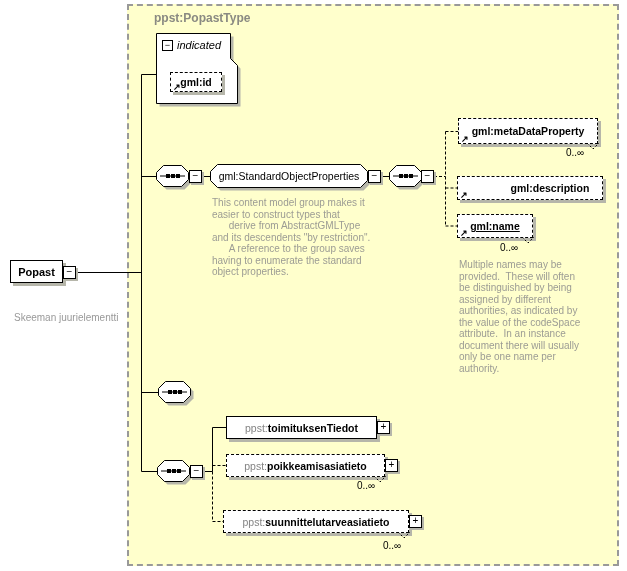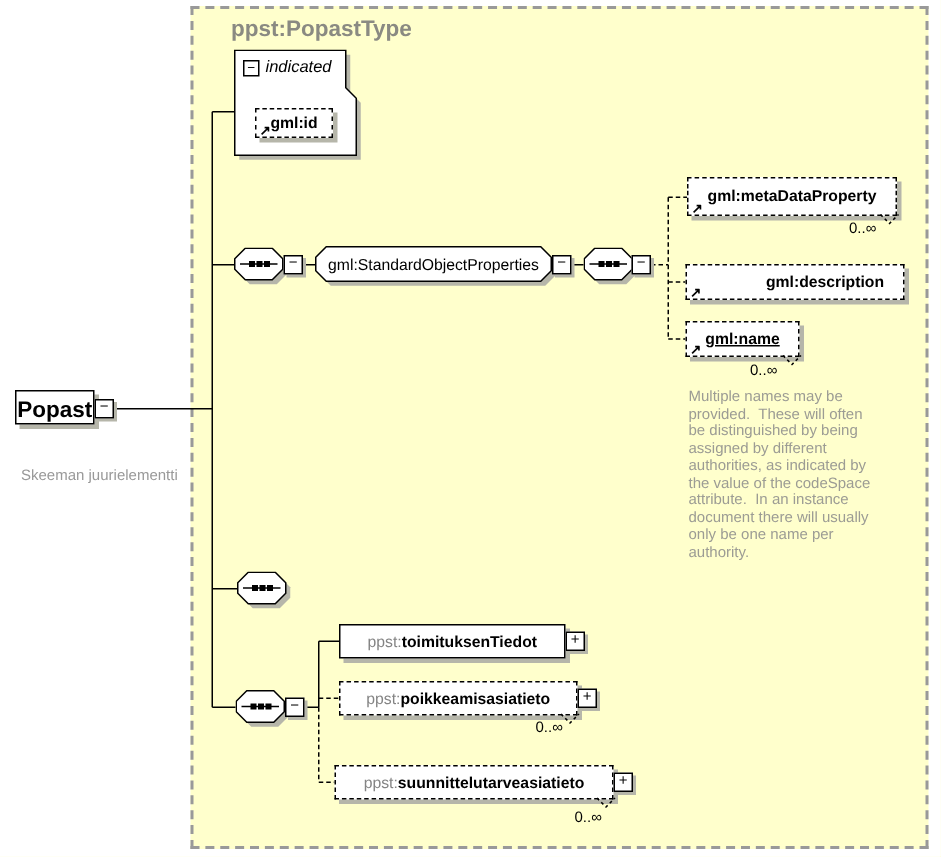--- a/index.html
+++ b/index.html
@@ -2,21 +2,21 @@
 <html><head>
 <meta charset="utf-8">
 <style>
   html,body{margin:0;padding:0;background:#fff;}
   .canvas{position:relative;width:627px;height:571px;background:#ffffff;
           font-family:"Liberation Sans",sans-serif;overflow:hidden;}
 
   
   .type-container{position:absolute;left:127px;top:4px;width:488px;height:558px;
                   background:#ffffcc;border:2px dashed #999999;}
-  .type-label{position:absolute;left:137px;top:11px;font-size:15px;font-weight:bold;
+  .type-label{position:absolute;left:137px;top:11px;font-size:12px;font-weight:bold;
               color:#8a8a82;padding-left:17px;}
 
   .wires{position:absolute;left:0;top:0;}
 
   
   .box{position:absolute;background:#ffffff;border:1px solid #000;
        box-shadow:3px 3px 0 #b6b6aa;display:flex;align-items:center;justify-content:center;
        font-size:10.5px;font-weight:bold;color:#000;white-space:nowrap;}
   .box.dashed{border-style:dashed;}
   .prefix{font-weight:normal;color:#848484;}
@@ -53,21 +53,21 @@
   <div class="type-label">ppst:PopastType</div>
 
   <svg class="wires" width="627" height="571">
     <path d="M76,272.5 H141.5 M141.5,74.5 V471.5 M141.5,74.5 H156 M141.5,176.5 H157
              M141.5,392.5 H158 M141.5,471.5 H157 M202,176.5 H210 M381,176.5 H389
              M203,471.5 H212.5 M212.5,471.5 V427.5 M212.5,427.5 H226" fill="none" stroke="#000" stroke-width="1"></path>
     <path d="M434,176.5 H445.5 M445.5,131.5 V226 M445.5,131.5 H458 M445.5,188 H457
              M445.5,226 H457 M212.5,471.5 V521.5 M212.5,465.5 H226 M212.5,521.5 H223" fill="none" stroke="#000" stroke-width="1" stroke-dasharray="3,2"></path>
   </svg>
 
-  <div class="box" style="left:10px;top:260px;width:51px;height:21px;font-size:15px;align-items:flex-end;">
+  <div class="box" style="left:10px;top:260px;width:51px;height:21px;font-size:11px;">
     <span>Popast</span>
   </div>
   <div class="toggle" style="left:63px;top:266px;"><span>−</span></div>
   <div class="caption">Skeeman juurielementti</div>
 
   <svg class="shape" style="left:156px;top:33px;" width="88" height="78">
     <polygon class="oct-shadow" points="0,0 74,0 74,25 81,32 81,70 0,70" transform="translate(3.5,3.5)"></polygon>
     <polygon class="oct-body" points="0,0 74,0 74,25 81,32 81,70 0,70" transform="translate(0.5,0.5)"></polygon>
   </svg>
   <div class="attr-label">
@@ -90,20 +90,27 @@
     </g>
   </svg>
   <div class="toggle" style="left:189px;top:170px;"><span>−</span></div>
 
   <svg class="shape" style="left:210px;top:164px;" width="166" height="32">
     <polygon class="oct-shadow" points="7,0 150,0 157,7 157,16 150,23 7,23 0,16 0,7" transform="translate(3.5,3.5)"></polygon>
     <polygon class="oct-body" points="7,0 150,0 157,7 157,16 150,23 7,23 0,16 0,7" transform="translate(0.5,0.5)"></polygon>
     <text x="79" y="16" text-anchor="middle" font-size="10.5" fill="#000">gml:StandardObjectProperties</text>
   </svg>
   <div class="toggle" style="left:368px;top:170px;"><span>−</span></div>
+  <div class="note" style="left:212px;top:197px;width:172px;">This content model group makes it
+easier to construct types that
+      derive from AbstractGMLType
+and its descendents "by restriction".
+      A reference to the group saves
+having to enumerate the standard
+object properties.</div>
 
   <svg class="shape" style="left:389px;top:165px;" width="40" height="28">
     <polygon class="oct-shadow" points="7,0 25,0 32,7 32,14 25,21 7,21 0,14 0,7" transform="translate(3.5,3.5)"></polygon>
     <polygon class="oct-body" points="7,0 25,0 32,7 32,14 25,21 7,21 0,14 0,7" transform="translate(0.5,0.5)"></polygon>
     <g>
       <line x1="4" y1="11" x2="29" y2="11" stroke="#000"></line>
       <rect x="10" y="9" width="4" height="4" fill="#000"></rect>
       <rect x="15" y="9" width="4" height="4" fill="#000"></rect>
       <rect x="20" y="9" width="4" height="4" fill="#000"></rect>
     </g>

